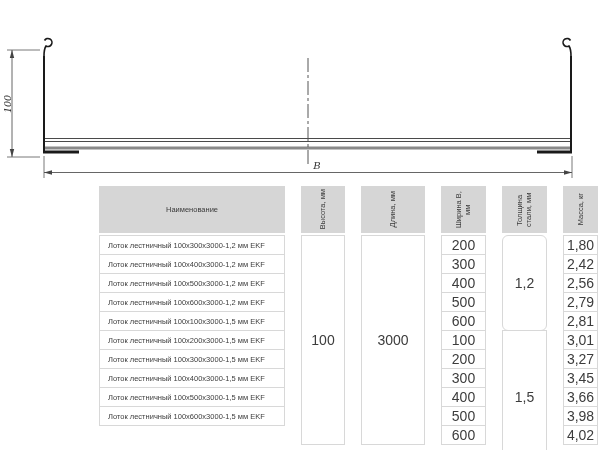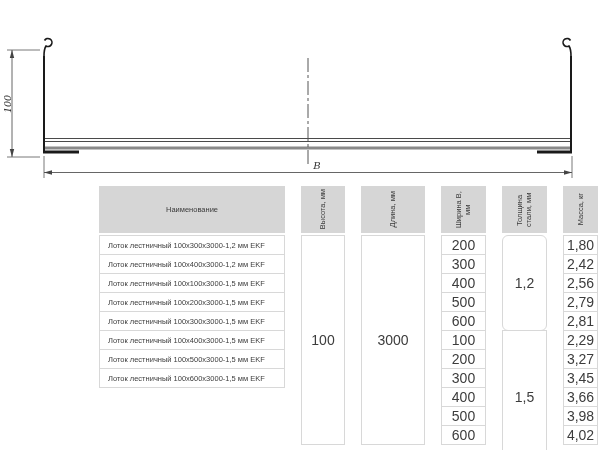--- a/index.html
+++ b/index.html
@@ -73,20 +73,22 @@
 </svg>
 
 <div class="spec-table">
 
   <div class="col" style="width:186px">
     <div class="hcell">
       <span>Наименование</span>
     </div>
     <div class="cell name">Лоток лестничный 100х300х3000-1,2 мм EKF</div>
     <div class="cell name">Лоток лестничный 100х400х3000-1,2 мм EKF</div>
+    <div class="cell name">Лоток лестничный 100х500х3000-1,2 мм EKF</div>
+    <div class="cell name">Лоток лестничный 100х600х3000-1,2 мм EKF</div>
     <div class="cell name">Лоток лестничный 100х100х3000-1,5 мм EKF</div>
     <div class="cell name">Лоток лестничный 100х200х3000-1,5 мм EKF</div>
     <div class="cell name">Лоток лестничный 100х300х3000-1,5 мм EKF</div>
     <div class="cell name">Лоток лестничный 100х400х3000-1,5 мм EKF</div>
     <div class="cell name">Лоток лестничный 100х500х3000-1,5 мм EKF</div>
     <div class="cell name">Лоток лестничный 100х600х3000-1,5 мм EKF</div>
   </div>
 
   <div class="col" style="width:44px">
     <div class="hcell">
@@ -129,20 +131,20 @@
 
   <div class="col" style="width:35px">
     <div class="hcell">
       <span class="vtext">Масса, кг</span>
     </div>
     <div class="cell num">1,80</div>
     <div class="cell num">2,42</div>
     <div class="cell num">2,56</div>
     <div class="cell num">2,79</div>
     <div class="cell num">2,81</div>
-    <div class="cell num">2,29</div>
+    <div class="cell num">3,01</div>
     <div class="cell num">3,27</div>
     <div class="cell num">3,45</div>
     <div class="cell num">3,66</div>
     <div class="cell num">3,98</div>
     <div class="cell num">4,02</div>
   </div>
 </div>
 
 </body></html>

